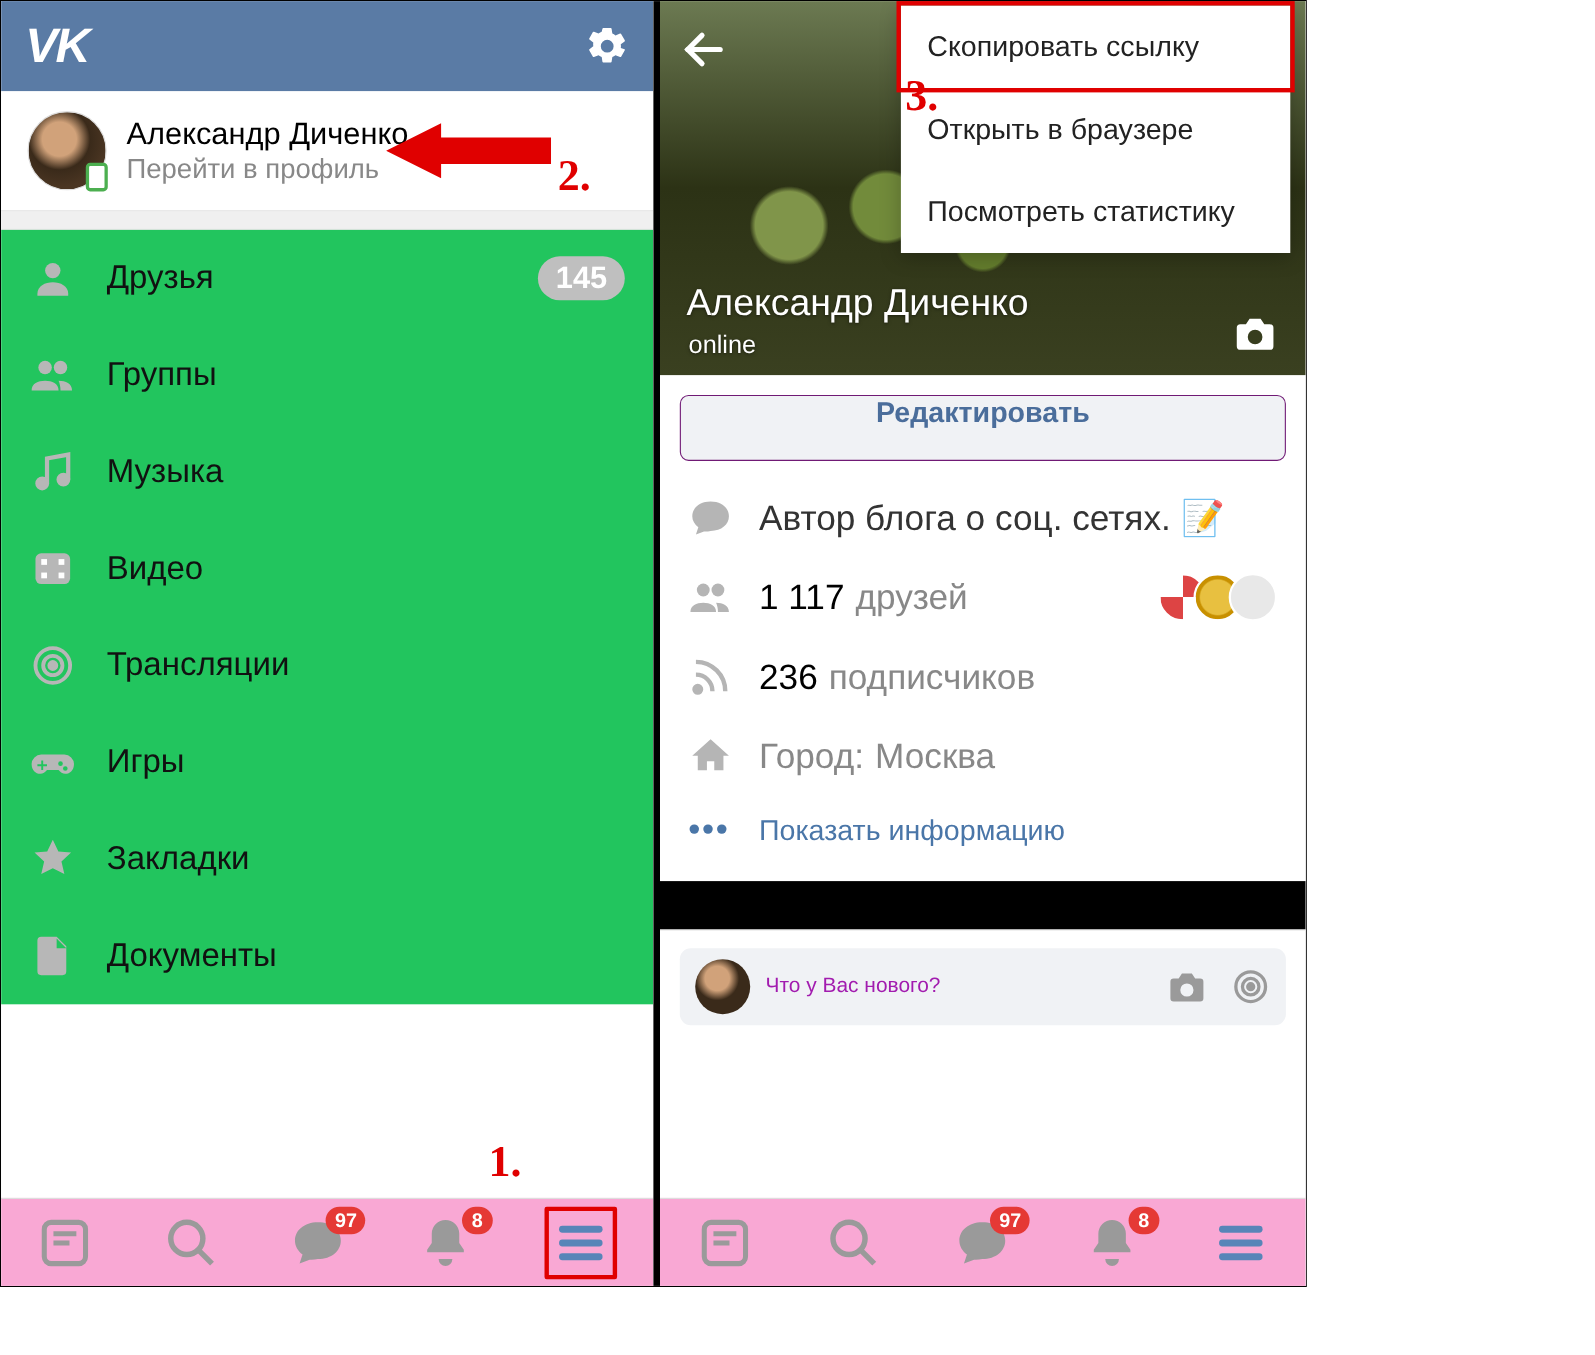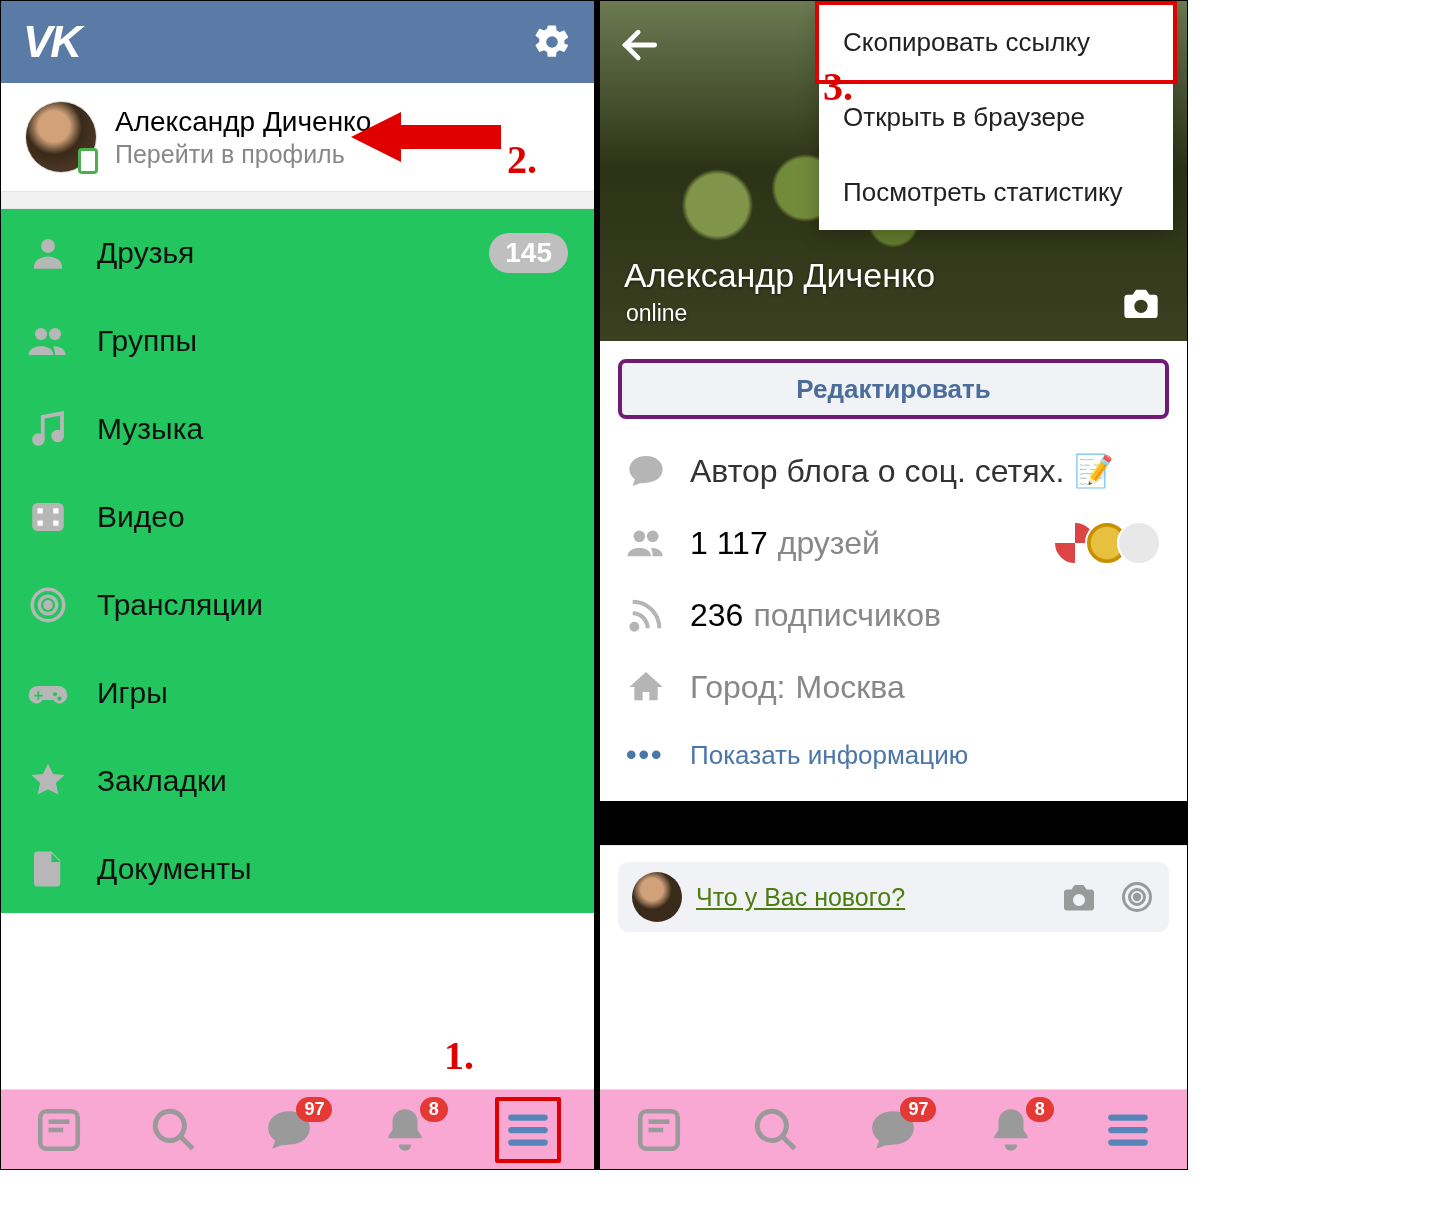--- a/index.html
+++ b/index.html
@@ -44,40 +44,40 @@
       radial-gradient(circle at 80% 30%, #c9b088 18%, transparent 19%);
       opacity:.9; }
   .back-btn { position:absolute; left:18px; top:22px; width:44px; height:44px; }
   .dropdown { position:absolute; right:14px; top:4px; width:354px; background:#fff; box-shadow:0 4px 18px rgba(0,0,0,.25); }
   .dropdown-item { padding:22px 24px; font-size:26px; color:#222; }
   .dropdown-item.hl { border:4px solid #e00000; margin:-4px; position:relative; z-index:2; }
   .ann3 { position:absolute; right:334px; top:62px; }
   .cover-name { position:absolute; left:24px; bottom:46px; font-size:34px; font-weight:500; text-shadow:0 1px 3px rgba(0,0,0,.5); }
   .cover-status { position:absolute; left:26px; bottom:14px; font-size:23px; text-shadow:0 1px 3px rgba(0,0,0,.5); }
   .cam-btn { position:absolute; right:26px; bottom:18px; width:40px; height:40px; }
-  .edit-btn { margin:18px 18px 10px 18px; background:#f0f2f5; border:4px solid #701a75; border-radius:8px; height:60px; display:flex; align-items:center; justify-content:center; color:#4a6d9b; font-size:26px; font-weight:600; }
+  .edit-btn { margin:18px 18px 10px 18px; background:#f0f2f5; border:1px solid #701a75; border-radius:8px; height:60px; display:flex; align-items:flex-start; justify-content:center; color:#4a6d9b; font-size:26px; font-weight:600; }
   .info { padding:6px 0 14px 0; }
   .info-row { display:flex; align-items:center; height:72px; padding:0 26px; }
   .info-icon { width:40px; height:40px; color:#b5b5b5; flex-shrink:0; }
   .info-text { margin-left:24px; font-size:32px; color:#333; display:flex; align-items:center; gap:10px; }
   .info-text .num { color:#000; font-weight:400; }
   .info-text .lbl { color:#888; }
   .friend-thumbs { margin-left:auto; display:flex; }
   .thumb { width:44px; height:44px; border-radius:50%; border:2px solid #fff; margin-left:-12px; }
   .thumb.a{background:conic-gradient(#d44 0 25%, #fff 0 50%, #d44 0 75%, #fff 0);} 
   .thumb.b{background:radial-gradient(circle,#e8c040 55%,#c89000 60%);} 
   .thumb.c{background:#e8e8e8;} 
   .more-row { display:flex; align-items:center; height:64px; padding:0 26px; }
   .more-dots { color:#4a76a8; font-size:30px; letter-spacing:2px; font-weight:900; width:40px; }
   .more-label { color:#4a76a8; font-size:26px; margin-left:24px; }
   .gap { height:44px; background:#000; }
   .composer { padding:16px 18px; border-top:1px solid #e6e6e6; }
   .composer-box { display:flex; align-items:center; background:#f0f2f5; border-radius:10px; padding:10px 14px; }
   .composer .mini-av { width:50px; height:50px; border-radius:50%; margin-right:14px; background:radial-gradient(circle at 40% 35%, #d1a27a 25%, #3a2a1a 45%); }
-  .composer-ph { flex:1; color:#4d7c0f; font-size:25px;text-decoration:underline; }
+  .composer-ph { flex:1; color:#a21caf; font-size:19px; }
   .composer-icons { display:flex; gap:22px; color:#9a9a9a; }
   .composer-icons svg { width:36px; height:36px; }
   .note-emoji { display:inline-flex; align-items:center; gap:2px; }
 </style>
 </head>
 <body>
 
 <div class="wrap">
 
   <div class="screen">

